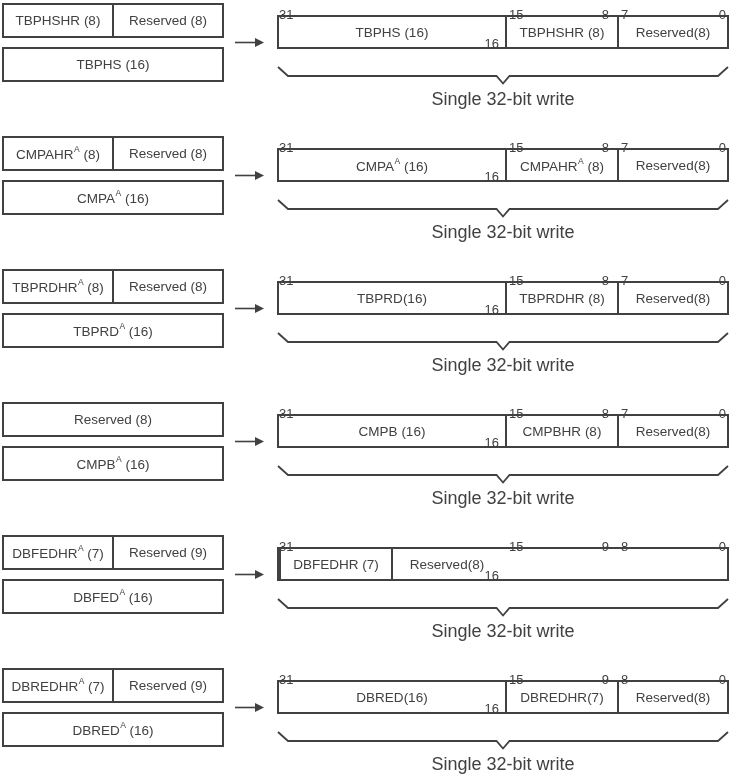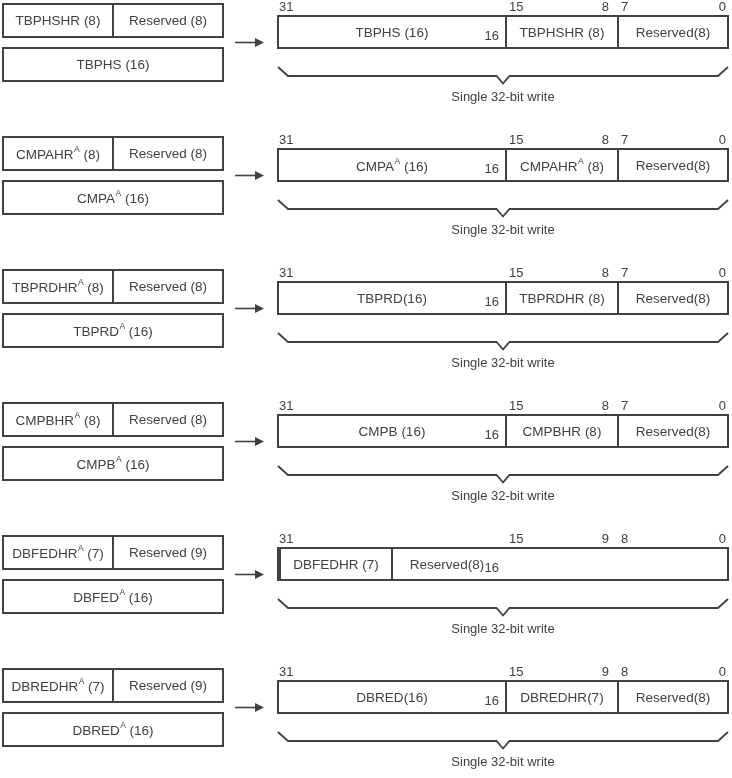--- a/index.html
+++ b/index.html
@@ -30,21 +30,21 @@
     position: absolute; left: 2px; top: 47px; width: 222px; height: 35px;
     border: 2px solid #414042; box-sizing: border-box;
     display: flex; align-items: center; justify-content: center;
     font-size: 13.5px; white-space: pre;
   }
 
   
   .arrow { position: absolute; left: 235px; top: 36px; width: 30px; height: 13px; }
 
   
-  .bit-label { position: absolute; top: 0; font-size: 13px; line-height: 14px; white-space: pre; }
+  .bit-label { position: absolute; top: 8px; font-size: 13px; line-height: 14px; white-space: pre; }
   .bit-0 { left: 279px; }
   .bit-1 { left: 279px; width: 220px; text-align: right; margin-top: 29px; }
   .bit-2 { left: 509px; }
   .bit-3 { left: 505px; width: 104px; text-align: right; }
   .bit-4 { left: 621px; }
   .bit-5 { left: 617px; width: 109px; text-align: right; }
 
   .reg-box {
     position: absolute; left: 277px; top: 15px; width: 452px; height: 34px;
     border: 2px solid #414042; box-sizing: border-box;
@@ -54,21 +54,21 @@
     display: flex; align-items: center; justify-content: center;
     font-size: 13.5px; white-space: pre; box-sizing: border-box;
   }
   .reg-field.f0 { width: 226px; }
   .reg-field.f1 { width: 112px; border-left: 2px solid #414042; }
   .reg-field.f2 { width: 110px; border-left: 2px solid #414042; }
 
   .brace { position: absolute; left: 277px; top: 66px; width: 452px; height: 19px; }
   .caption {
     position: absolute; left: 277px; top: 89px; width: 452px;
-    text-align: center; font-size: 13px; white-space: pre;
+    text-align: center; font-size: 18px; white-space: pre;
   }
 
   sup.fn { font-size: 8.5px; position: relative; top: -1px; margin-left: 0.5px; }
   sup.fn:empty { display: none; }
 </style>
 </head>
 <body>
 
 <div class="canvas">
   <div class="group" style="top: 0px;">
@@ -206,23 +206,20 @@
       <polyline points="1,1 11,10 219.5,10 226,17.5 232.5,10 441,10 451,1" fill="none" stroke="#414042" stroke-width="1.8" stroke-linejoin="miter"></polyline>
     </svg>
 
     <div class="caption">Single 32-bit write</div>
   </div>
 
   <div class="group" style="top: 399px;">
 
     <div class="shadow-top">
       <div class="shadow-cell">
-        <span><span>CMPBHR</span><sup class="fn">A</sup><span> (8)</span></span>
-      </div>
-      <div class="shadow-cell">
         <span><span>Reserved</span><span> (8)</span></span>
       </div>
     </div>
 
     <div class="shadow-bottom">
       <span><span>CMPB</span><sup class="fn">A</sup><span> (16)</span></span>
     </div>
 
     <svg class="arrow" viewBox="0 0 30 13">
       <line x1="0" y1="6.5" x2="21" y2="6.5" stroke="#414042" stroke-width="1.6"></line>

